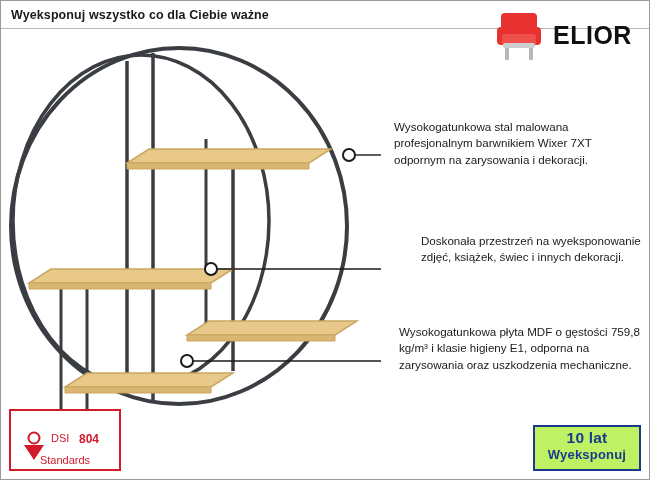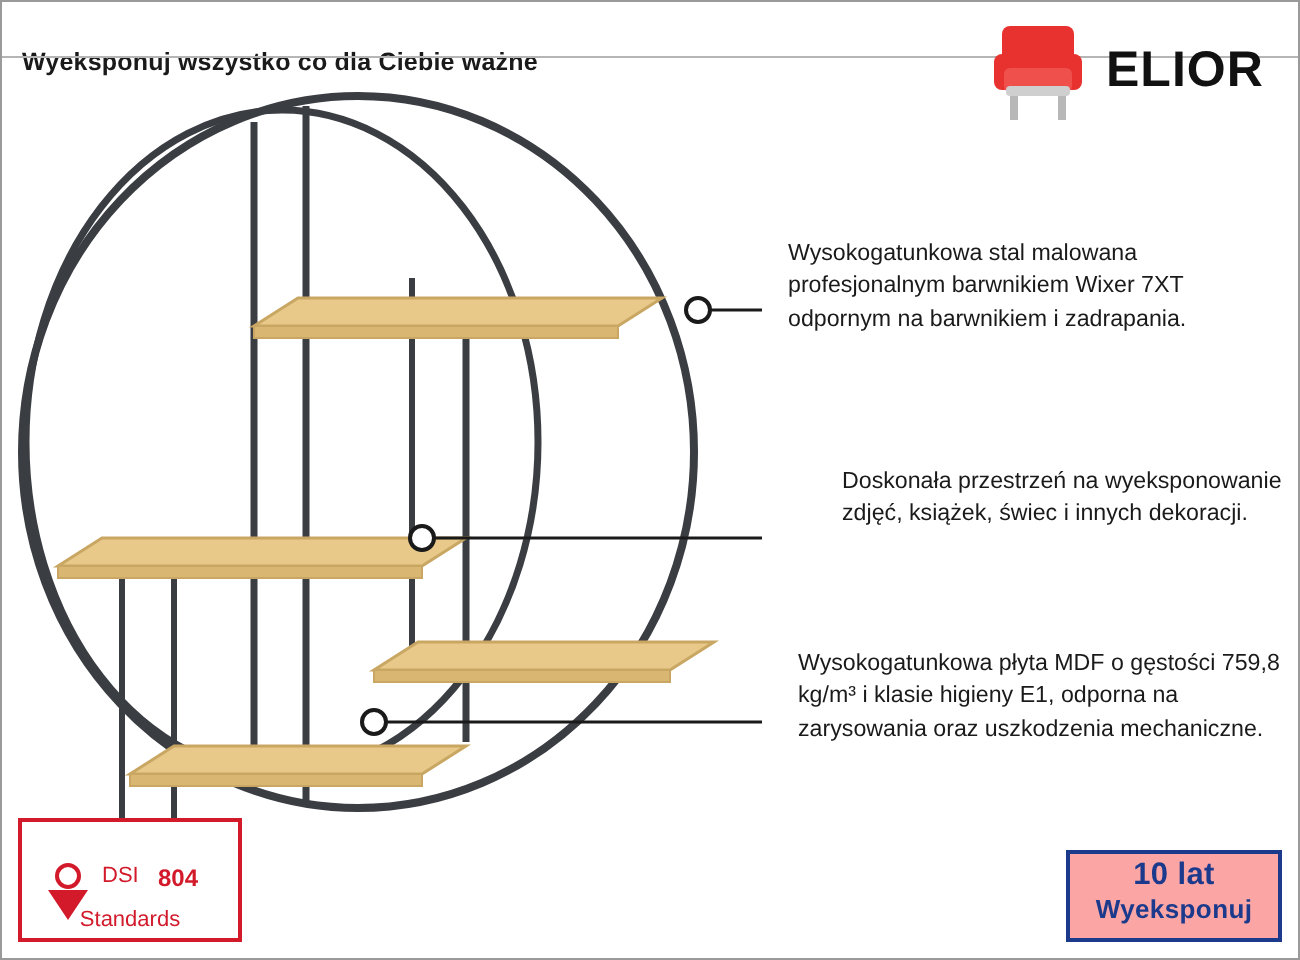--- a/index.html
+++ b/index.html
@@ -19,21 +19,21 @@
     height: 480px;
     box-sizing: border-box;
     border: 1px solid #9a9a9a;
     background: #ffffff;
   }
 
   
   .header-title {
     position: absolute;
     left: 10px;
-    top: 23px;
+    top: 7px;
     font-size: 12.5px;
     font-weight: bold;
     color: #1a1a1a;
     letter-spacing: 0.1px;
   }
   .header-rule {
     position: absolute;
     left: 0;
     top: 27px;
     width: 648px;
@@ -142,21 +142,21 @@
   }
 
   .warranty {
     position: absolute;
     right: 8px;
     bottom: 8px;
     width: 108px;
     height: 46px;
     border: 2px solid #1b3a8c;
     box-sizing: border-box;
-    background: #fca5a5;
+    background: #bef264;
     text-align: center;
   }
   .warranty-top {
     font-size: 15.5px;
     font-weight: bold;
     color: #1b3a8c;
     margin-top: 2px;
     letter-spacing: 0.2px;
   }
   .warranty-bottom {
@@ -215,21 +215,21 @@
     <circle cx="348" cy="124" r="6" fill="#ffffff" stroke="#1a1a1a" stroke-width="2"></circle>
     <line x1="354" y1="124" x2="385" y2="124" stroke="#1a1a1a" stroke-width="1.4"></line>
 
     <circle cx="210" cy="238" r="6" fill="#ffffff" stroke="#1a1a1a" stroke-width="2"></circle>
     <line x1="216" y1="238" x2="385" y2="238" stroke="#1a1a1a" stroke-width="1.4"></line>
 
     <circle cx="186" cy="330" r="6" fill="#ffffff" stroke="#1a1a1a" stroke-width="2"></circle>
     <line x1="192" y1="330" x2="385" y2="330" stroke="#1a1a1a" stroke-width="1.4"></line>
   </svg>
 
-  <div class="callout" id="callout-1">Wysokogatunkowa stal malowana profesjonalnym barwnikiem Wixer 7XT odpornym na barwnikiem i zadrapania.</div>
+  <div class="callout" id="callout-1">Wysokogatunkowa stal malowana profesjonalnym barwnikiem Wixer 7XT odpornym na zarysowania i dekoracji.</div>
   <div class="callout" id="callout-2">Doskonała przestrzeń na wyeksponowanie zdjęć, książek, świec i innych dekoracji.</div>
   <div class="callout" id="callout-3">Wysokogatunkowa płyta MDF o gęstości 759,8 kg/m³ i klasie higieny E1, odporna na zarysowania oraz uszkodzenia mechaniczne.</div>
 
   <div class="edinos">
     <svg class="edinos-mark" viewBox="0 0 26 30">
       <circle cx="13" cy="7" r="5.5" fill="none" stroke="#d21a2b" stroke-width="2"></circle>
       <polygon points="3,14 23,14 13,29" fill="#d21a2b"></polygon>
     </svg>
     <div class="edinos-dsi">DSI</div>
     <div class="edinos-num">804</div>

